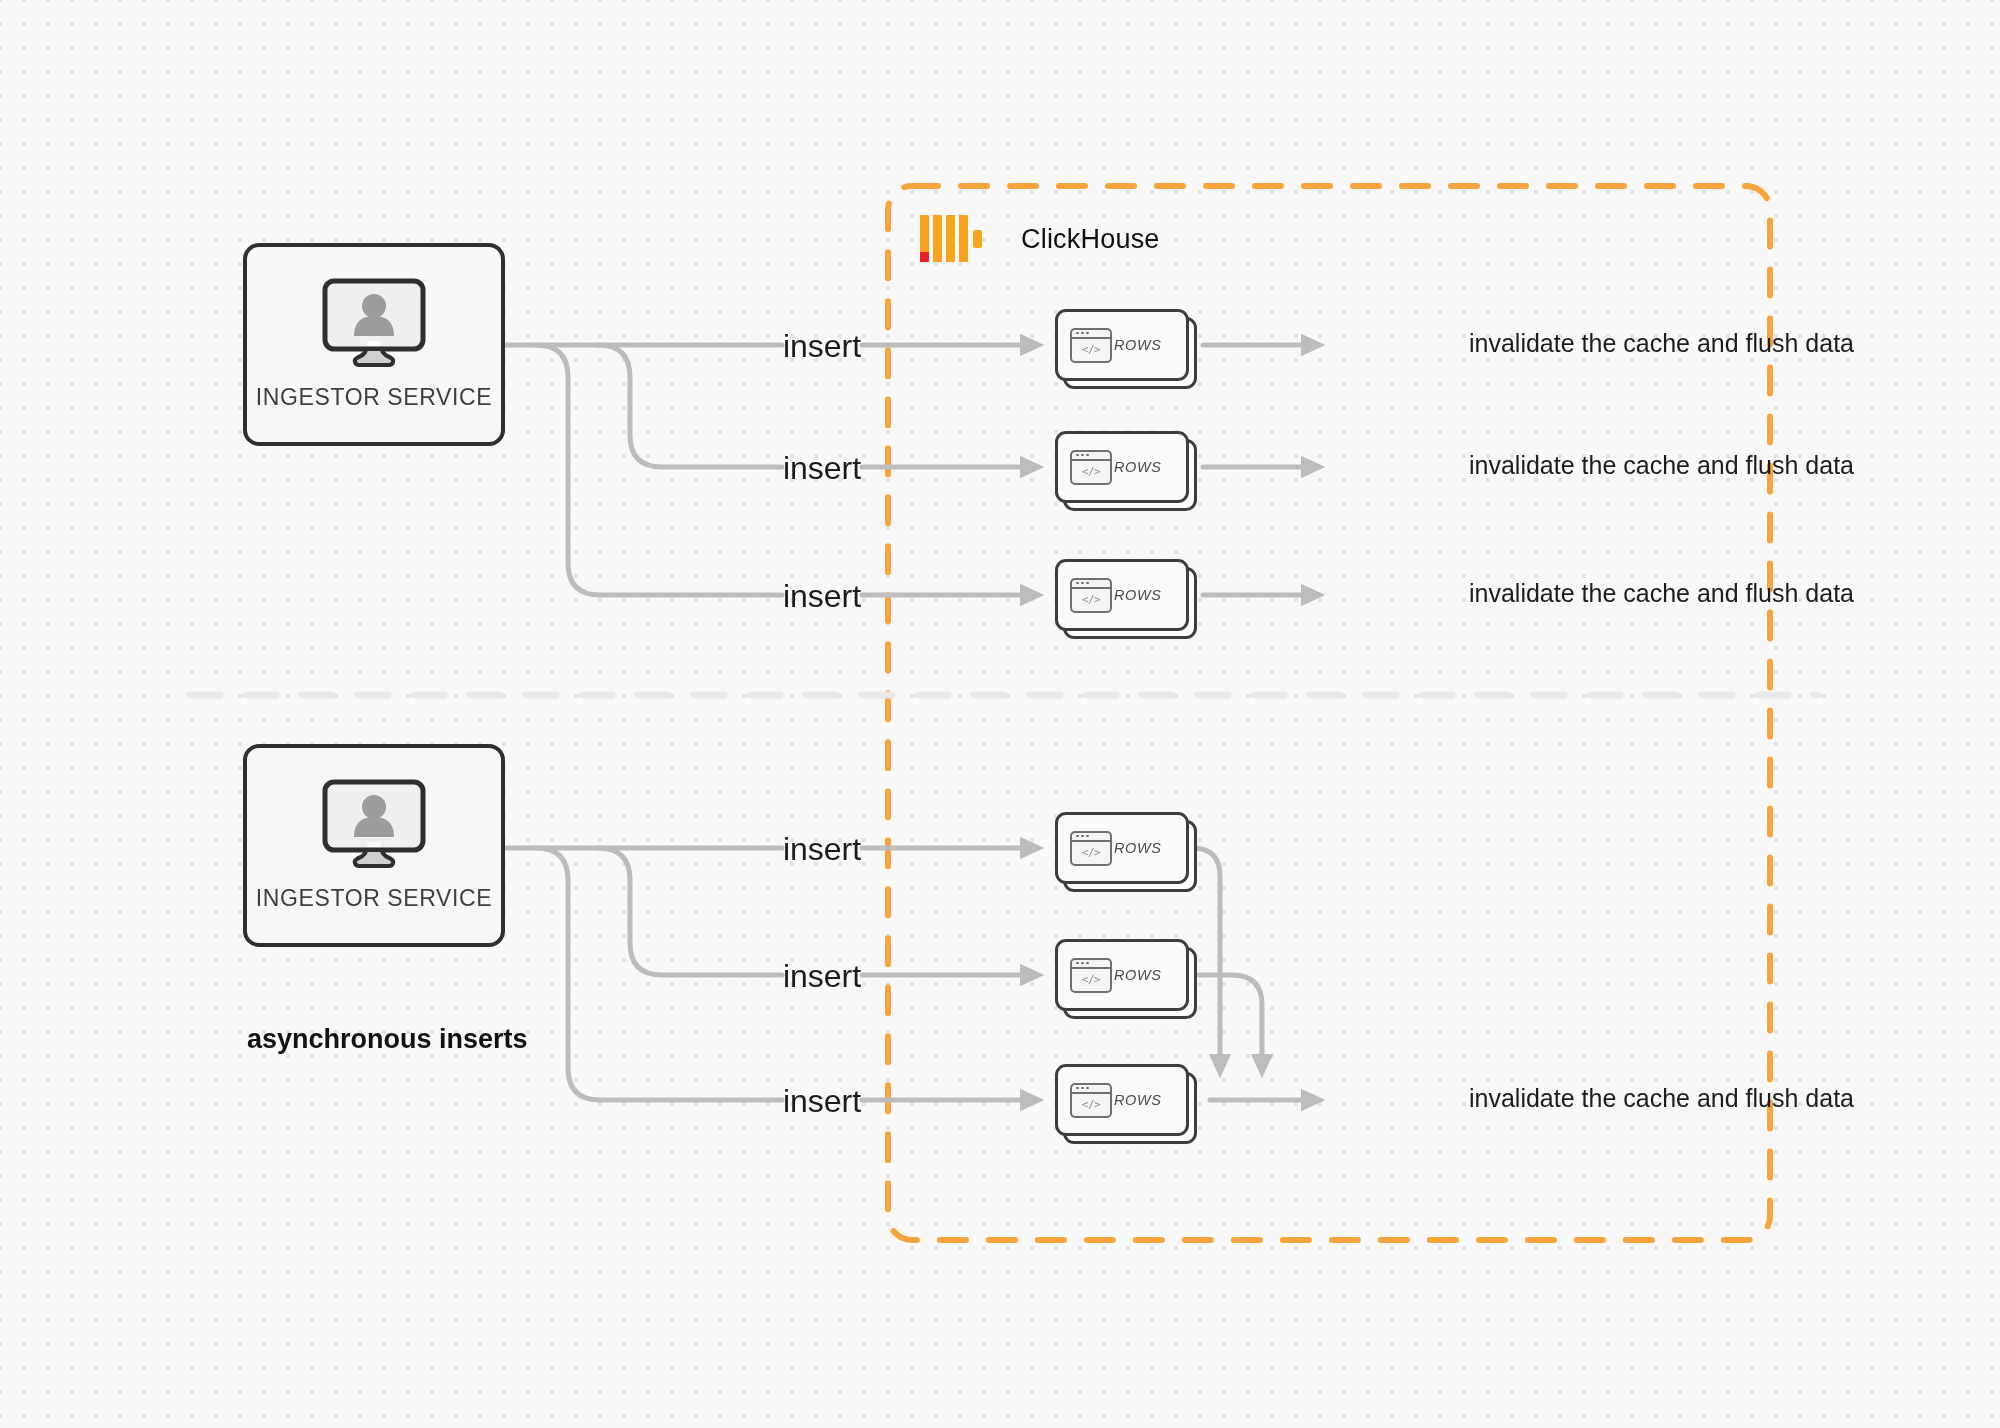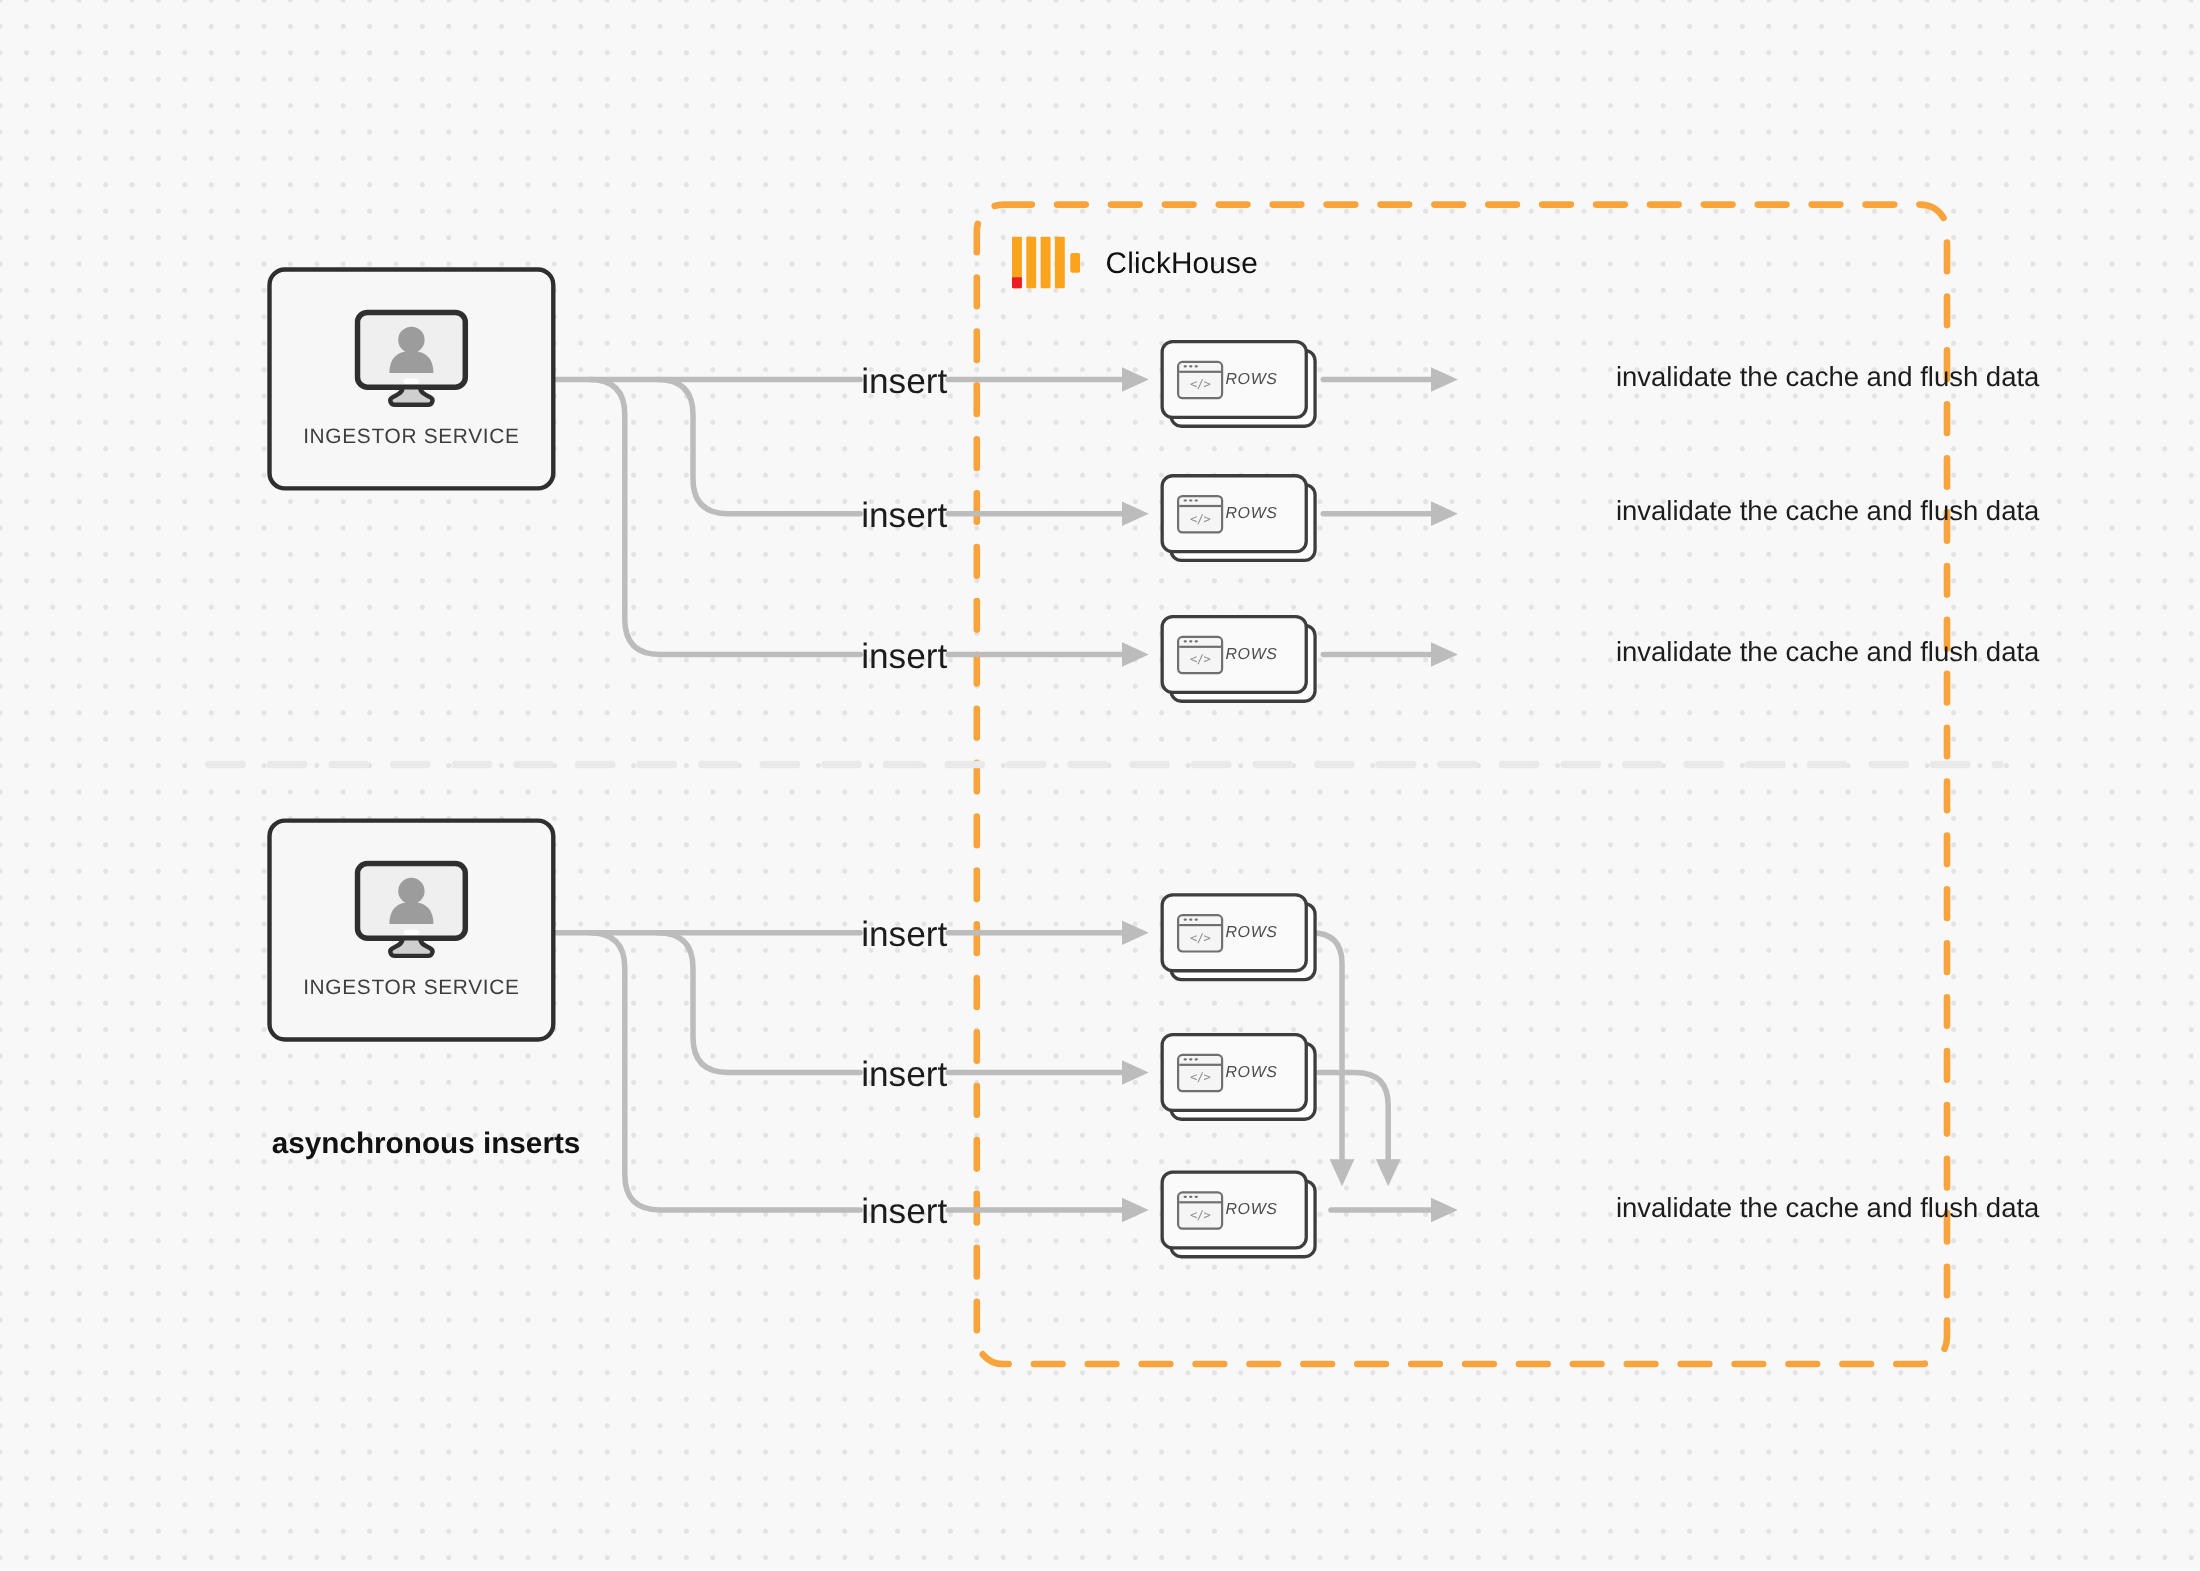--- a/index.html
+++ b/index.html
@@ -20,21 +20,21 @@
   .wire{stroke:var(--arrow-gray);stroke-width:5;fill:none;stroke-linecap:round;}
   #ah path{fill:var(--arrow-gray);}
   .orange-box{stroke:var(--accent-orange);stroke-width:6;fill:none;stroke-linecap:round;}
   .divider{stroke:var(--divider-gray);stroke-width:7;stroke-linecap:round;}
 
   .ingestor-box{
     position:absolute;left:243px;width:262px;height:203px;
     border:4px solid var(--box-border);border-radius:16px;background:#F7F7F7;
     display:flex;flex-direction:column;align-items:center;justify-content:center;gap:14px;
   }
-  .service-label{font-size:19px;color:var(--muted);letter-spacing:.6px;white-space:nowrap;}
+  .service-label{font-size:23px;color:var(--muted);letter-spacing:.6px;white-space:nowrap;}
 
   .caption{position:absolute;font-size:27px;font-weight:700;color:#121212;white-space:nowrap;}
 
   .insert-label{position:absolute;width:84px;text-align:center;font-size:32px;color:var(--ink);}
 
   .result-label{position:absolute;left:1428px;font-size:25px;color:var(--ink);white-space:nowrap;margin-left:41px;}
 
   .rows-node{position:absolute;left:1055px;width:142px;height:80px;}
   .card-back,.card-front{
     position:absolute;width:134px;height:72px;
@@ -43,21 +43,21 @@
   .card-back{left:8px;top:8px;background:#FFFFFF;}
   .card-front{left:0;top:0;background:#FAFAFA;display:flex;align-items:center;}
   .browser-icon{width:42px;height:35px;border:2px solid #6F6F6F;border-radius:5px;
     background:#F5F5F5;margin-left:12px;display:flex;flex-direction:column;flex:none;}
   .browser-top{height:9px;border-bottom:2px solid #6F6F6F;display:flex;align-items:center;gap:2.5px;padding-left:4px;}
   .browser-top i{width:2.6px;height:2.6px;border-radius:50%;background:#6F6F6F;}
   .browser-body{flex:1;display:flex;align-items:center;justify-content:center;}
   .code-glyph{font-family:"DejaVu Sans Mono",monospace;font-size:11px;color:#8F8F8F;letter-spacing:-0.5px;}
   .node-label{font-style:italic;font-size:14.5px;color:#4C4C4C;letter-spacing:.6px;margin-left:2px;}
 
-  .clickhouse-header{position:absolute;left:920px;top:215px;display:flex;align-items:center;gap:23px;}
+  .clickhouse-header{position:absolute;left:920px;top:215px;display:flex;align-items:center;gap:39px;}
   .ch-label{font-size:27px;font-weight:500;color:#101010;letter-spacing:.2px;}
 </style>
 </head>
 <body>
 
 <div class="canvas">
 
   <svg class="wires" width="2000" height="1428" viewBox="0 0 2000 1428">
     <defs>
       <marker id="ah" viewBox="0 0 12 12" refX="1" refY="6" markerWidth="5.2" markerHeight="5.2" orient="auto-start-reverse">

